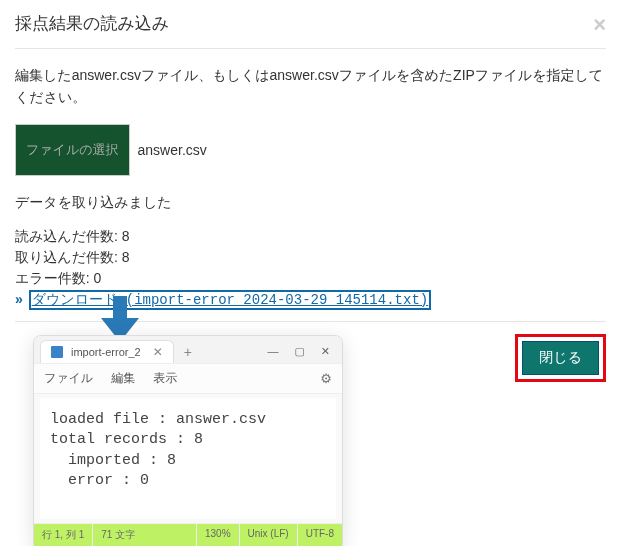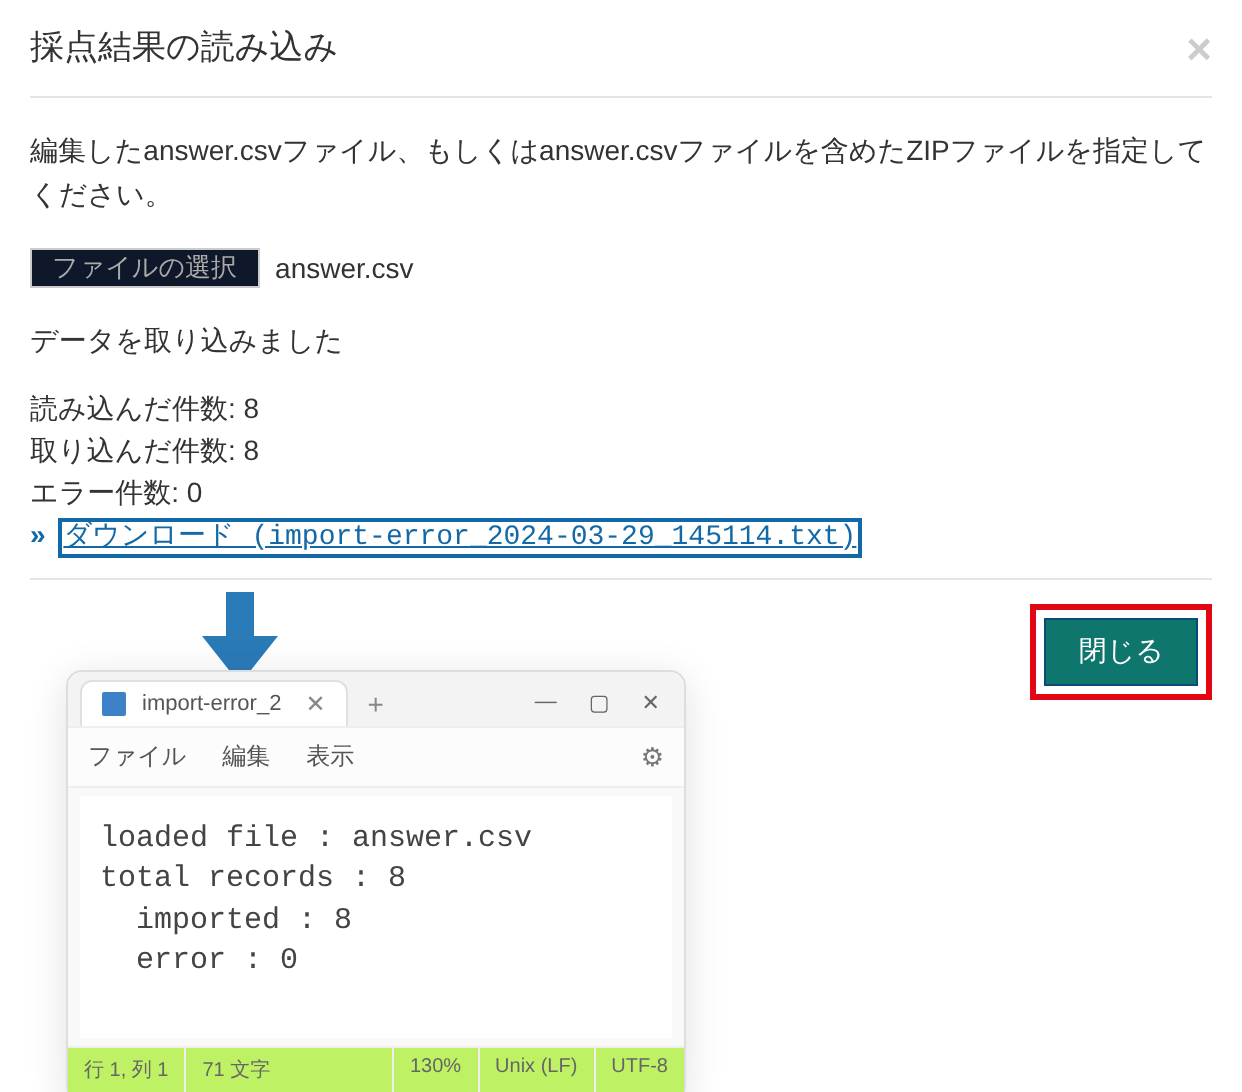--- a/index.html
+++ b/index.html
@@ -3,21 +3,21 @@
   <meta charset="utf-8">
   <style>
     * { margin: 0; padding: 0; box-sizing: border-box; }
     body { font-family: "Hiragino Kaku Gothic ProN", Meiryo, sans-serif; background: #fff; color: #333; width: 621px; height: 546px; position: relative; }
     .dialog { padding: 12px 15px; }
     .dialog-header { display: flex; justify-content: space-between; align-items: flex-start; padding-bottom: 10px; border-bottom: 1px solid #e5e5e5; margin-bottom: 15px; }
     .dialog-title { font-size: 17px; font-weight: 500; color: #333; }
     .close-x { color: #ccc; font-size: 22px; cursor: pointer; font-weight: bold; }
     .instruction { font-size: 14px; line-height: 1.6; margin-bottom: 15px; }
     .file-row { display: flex; align-items: center; gap: 8px; margin-bottom: 18px; }
-    .file-button { border: 1px solid #ccc; background: #0f172a; color: #aaa; font-size: 13px; padding: 0 10px; }
+    .file-button { border: 1px solid #ccc; background: #14532d; color: #aaa; font-size: 13px; padding: 16px 10px; }
     .file-name { font-size: 14px; color: #333; }
     .status-msg { font-size: 14px; margin-bottom: 14px; }
     .counts { font-size: 14px; line-height: 1.5; }
     .download-row { font-size: 14px; margin-top: 2px; }
     .dl-arrow { color: #1169a8; font-weight: bold; margin-right: 2px; }
     .download-link { color: #1169a8; text-decoration: underline; border: 2px solid #1169a8; padding: 0 1px; font-family: Liberation Mono, monospace; }
     .footer { border-top: 1px solid #e5e5e5; padding-top: 12px; margin-top: 12px; display: flex; justify-content: flex-end; }
     .close-btn-box { border: 3px solid #e30613; padding: 4px; display: inline-block; }
     .close-button { background: #0f766e; border: 1px solid #0a4a75; color: #fff; font-size: 14px; padding: 7px 16px; cursor: pointer; }
     .arrow-down { position: absolute; left: 95px; top: 294px; width: 50px; height: 50px; }

